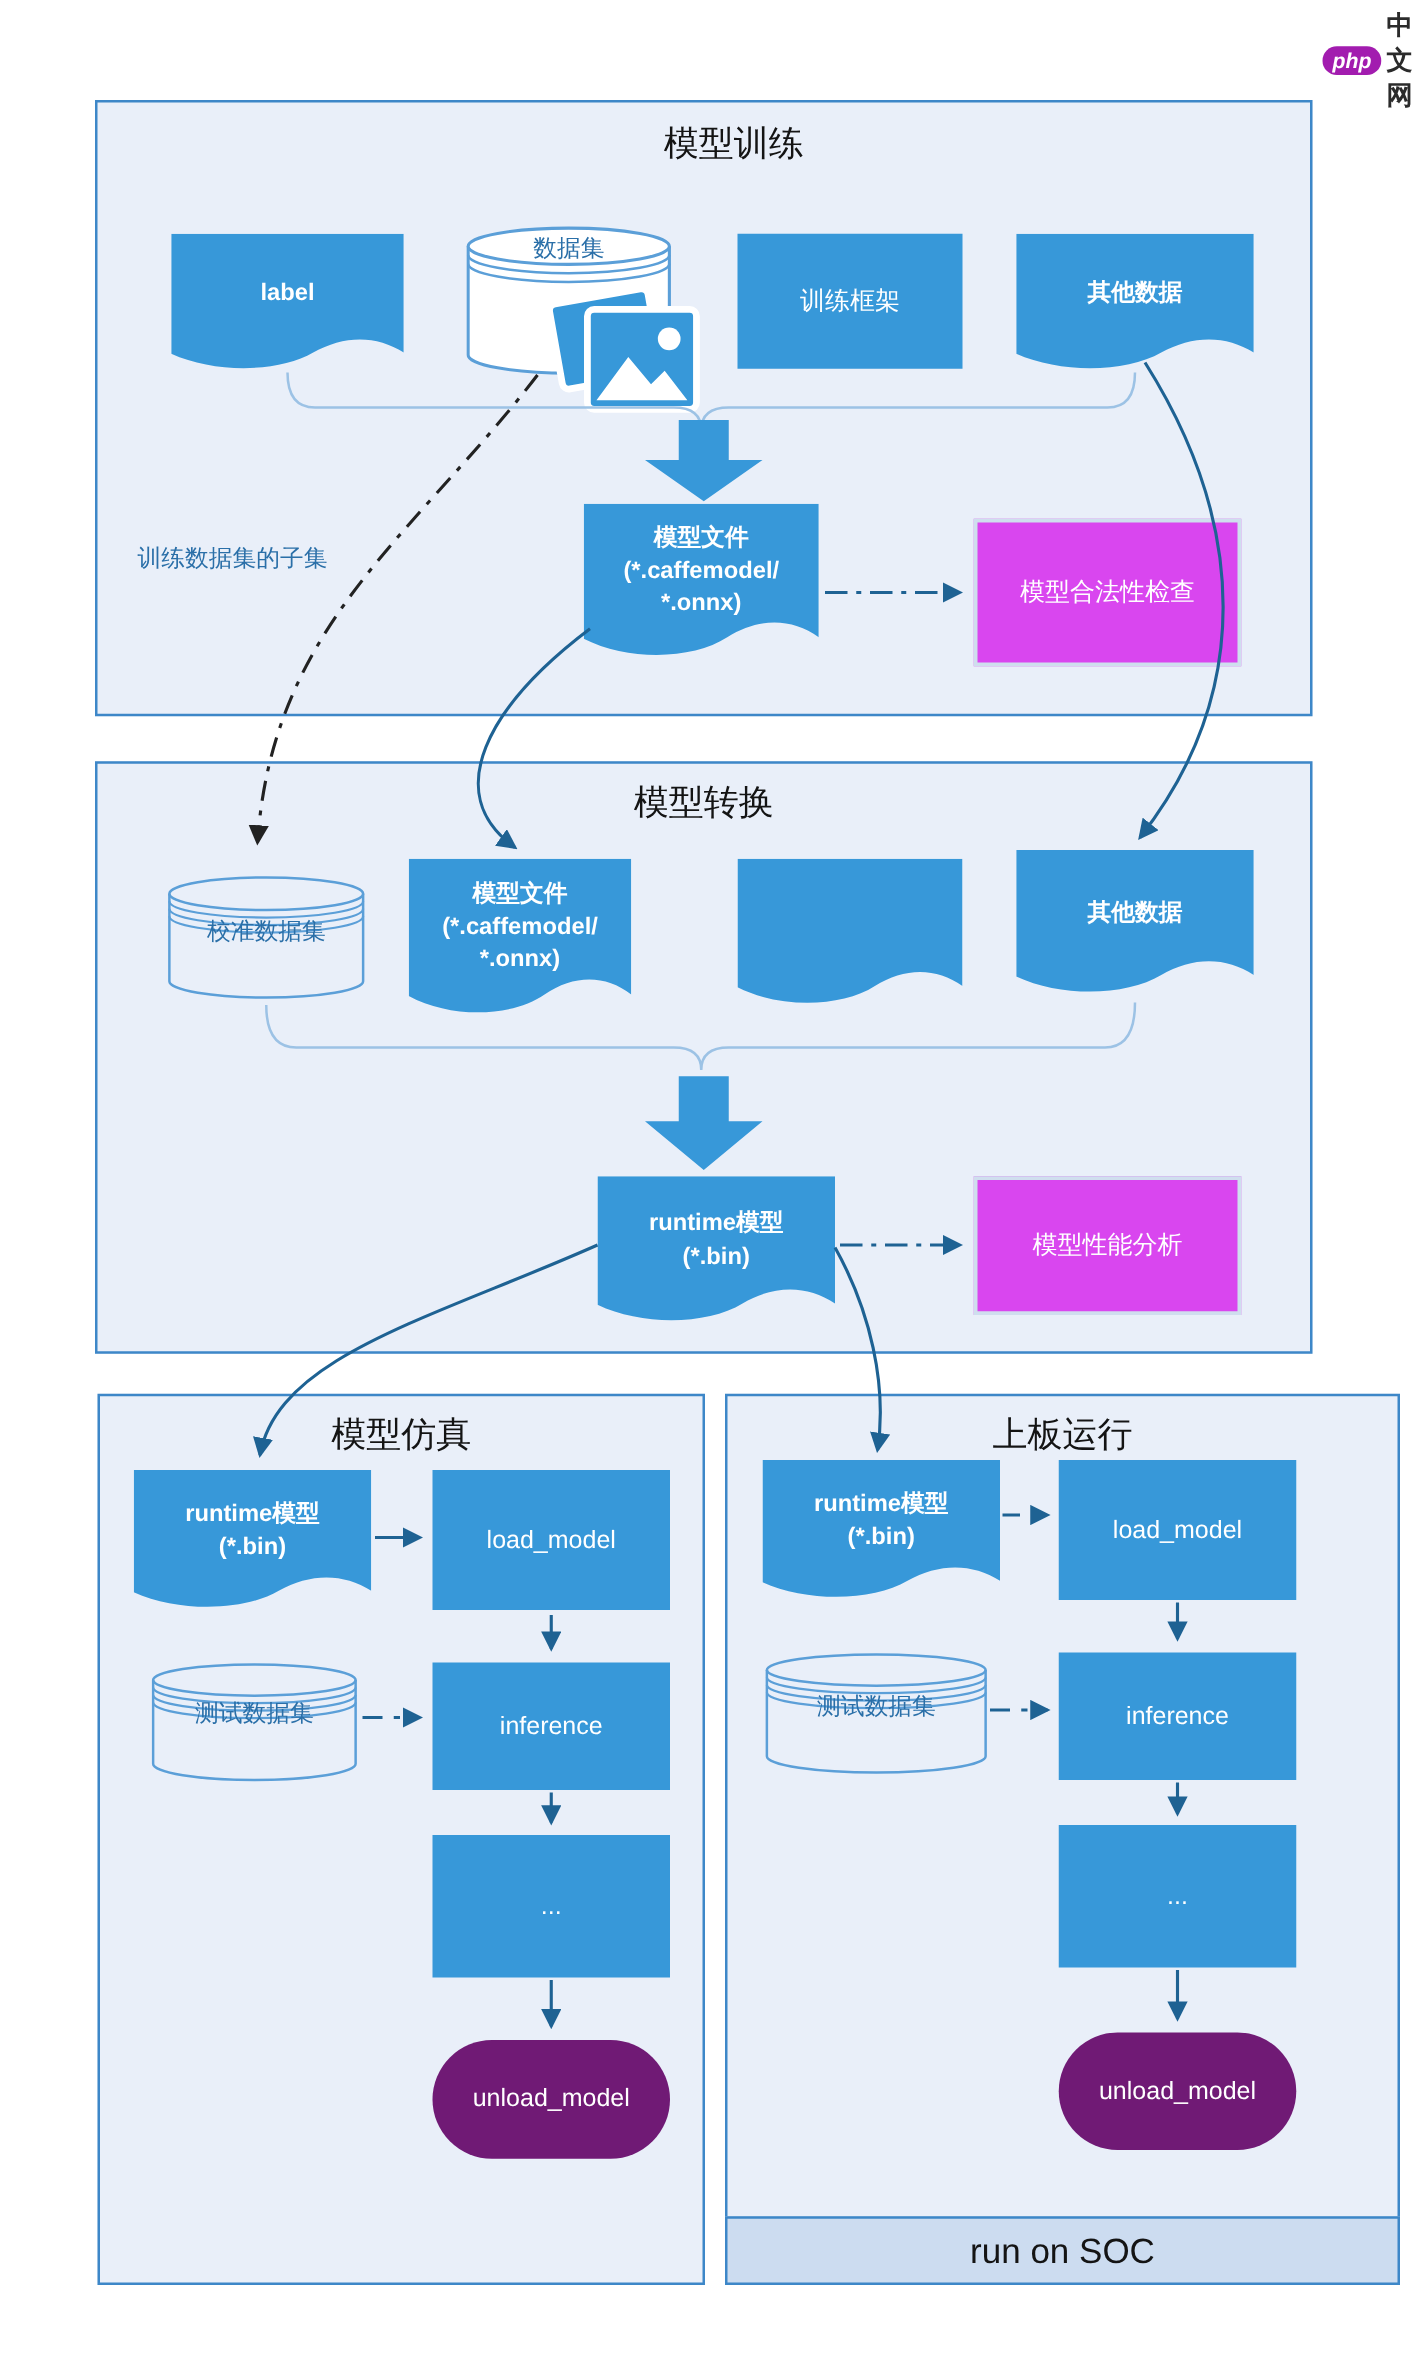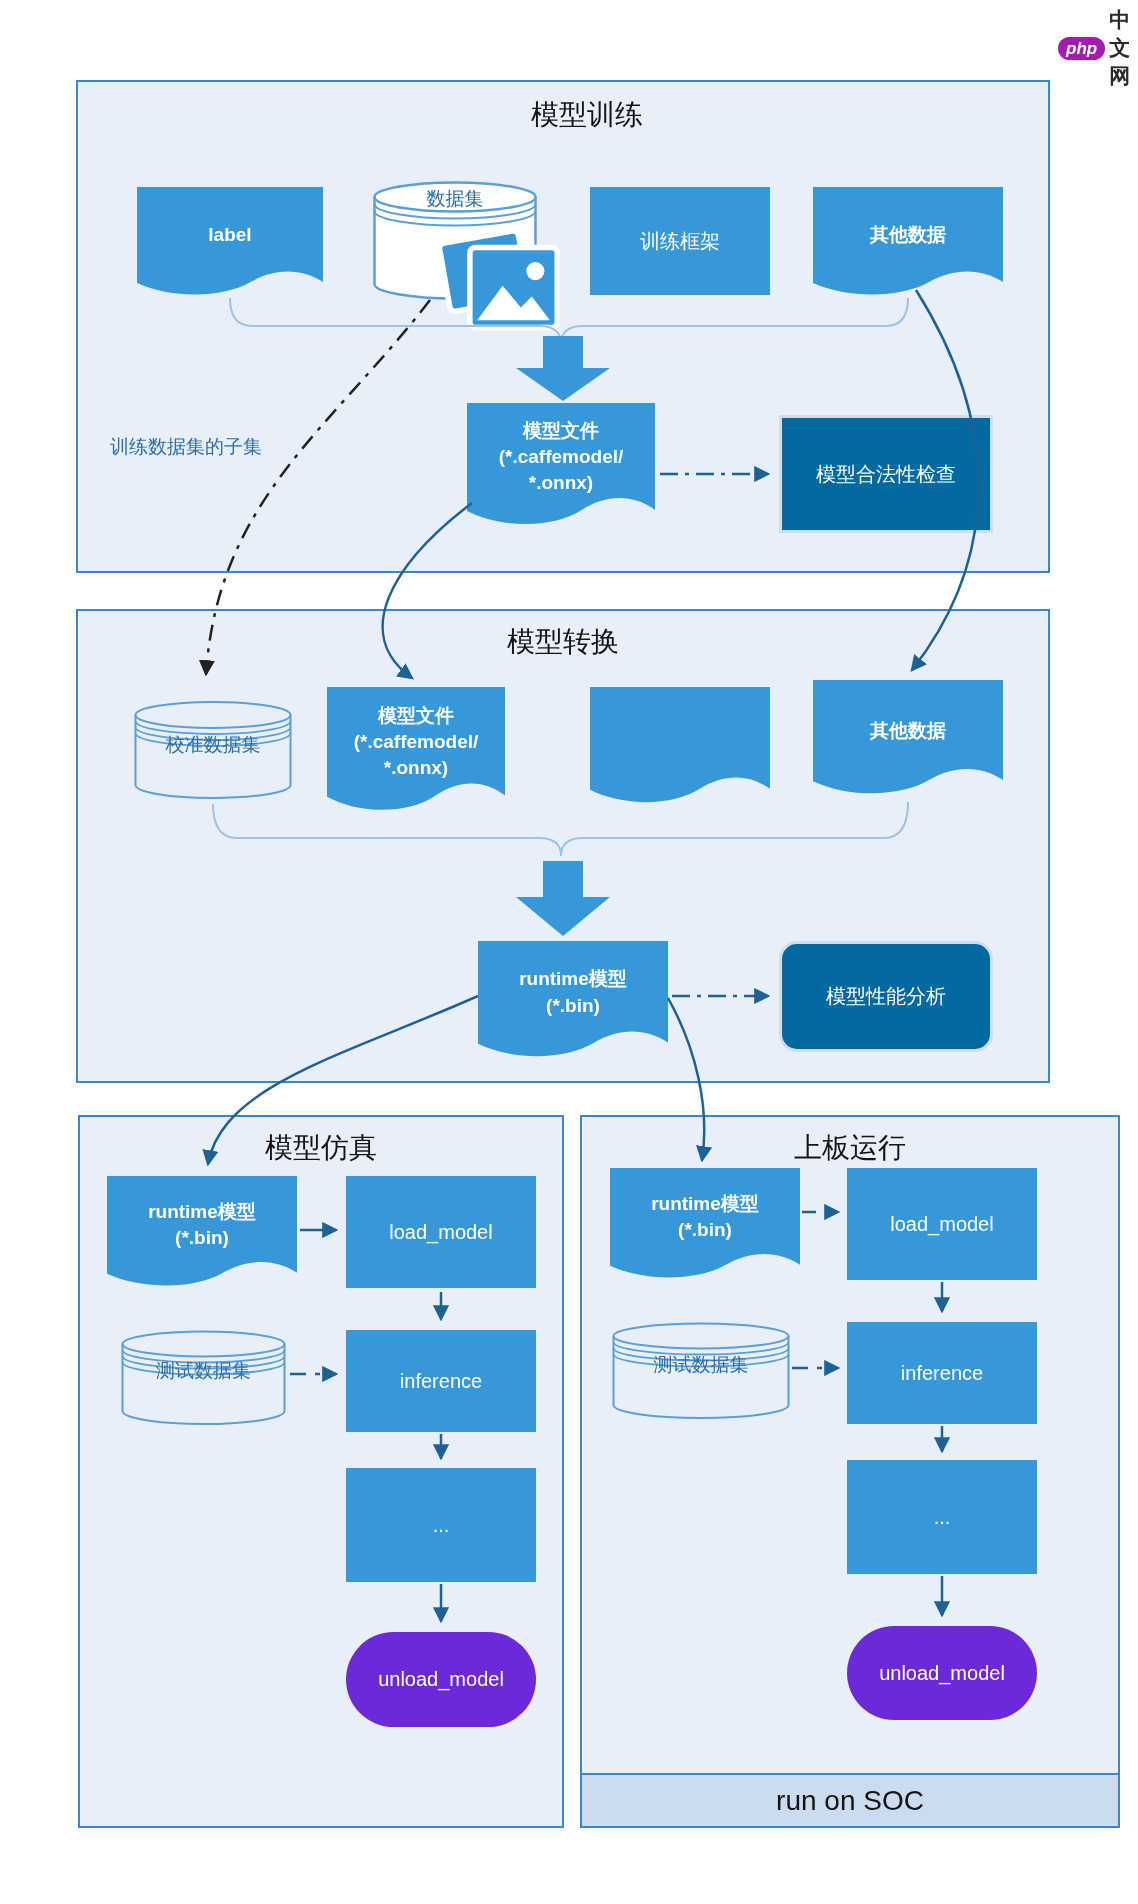--- a/index.html
+++ b/index.html
@@ -12,22 +12,22 @@
                 padding:3px 8px; border-radius:14px; line-height:1; }
   .logo-text { color:#2b2b2b; font-weight:bold; font-size:21px; letter-spacing:1px; }
 
   
   .panel { position:absolute; background:#e9eff9; border:2px solid #3d87c8; }
   .panel-title { position:absolute; left:0; right:0; text-align:center; font-size:28px; color:#141414; font-weight:500; }
 
   
   .node-label { color:#ffffff; font-weight:normal; font-size:20px; text-align:center; white-space:pre-line; line-height:1.35; }
   .rect-box { position:absolute; background:#3798d9; display:flex; align-items:center; justify-content:center; }
-  .gray-box { position:absolute; background:#0369a1; border:3px solid #cfdeee; display:flex; align-items:center; justify-content:center; }
-  .stadium  { position:absolute; background:#6d28d9; border-radius:48px; display:flex; align-items:center; justify-content:center; }
+  .gray-box { position:absolute; background:#d946ef; border:3px solid #cfdeee; display:flex; align-items:center; justify-content:center; }
+  .stadium  { position:absolute; background:#701a75; border-radius:48px; display:flex; align-items:center; justify-content:center; }
 
   .doc { position:absolute; }
   .doc > svg { position:absolute; left:0; top:0; width:100%; height:100%; }
   .doc-label { position:absolute; left:3%; right:3%; top:0; height:86%;
                display:flex; align-items:center; justify-content:center;
                color:#fff; font-weight:bold; font-size:19px; text-align:center;
                white-space:pre-line; line-height:1.38; }
 
   .cyl { position:absolute; }
   .cyl > svg { position:absolute; left:0; top:0; width:100%; height:100%; }
@@ -155,21 +155,21 @@
   </div>
 
   <div class="doc" style="left:478px; top:941px; width:190px; height:120px;">
     <svg viewBox="0 0 190 112" preserveAspectRatio="none">
       <path d="M0,0 H190 V95 C168,81 141,81 116,95 C88,111 36,112 0,96 Z" fill="#3798d9"></path>
     </svg>
     <div class="doc-label">runtime模型
 (*.bin)</div>
   </div>
 
-  <div class="gray-box" style="left:779px; top:941px; width:214px; height:111px;border-radius:18px;">
+  <div class="gray-box" style="left:779px; top:941px; width:214px; height:111px;">
     <div class="node-label">模型性能分析</div>
   </div>
 
   <div class="doc" style="left:107px; top:1176px; width:190px; height:114px;">
     <svg viewBox="0 0 190 112" preserveAspectRatio="none">
       <path d="M0,0 H190 V95 C168,81 141,81 116,95 C88,111 36,112 0,96 Z" fill="#3798d9"></path>
     </svg>
     <div class="doc-label">runtime模型
 (*.bin)</div>
   </div>

